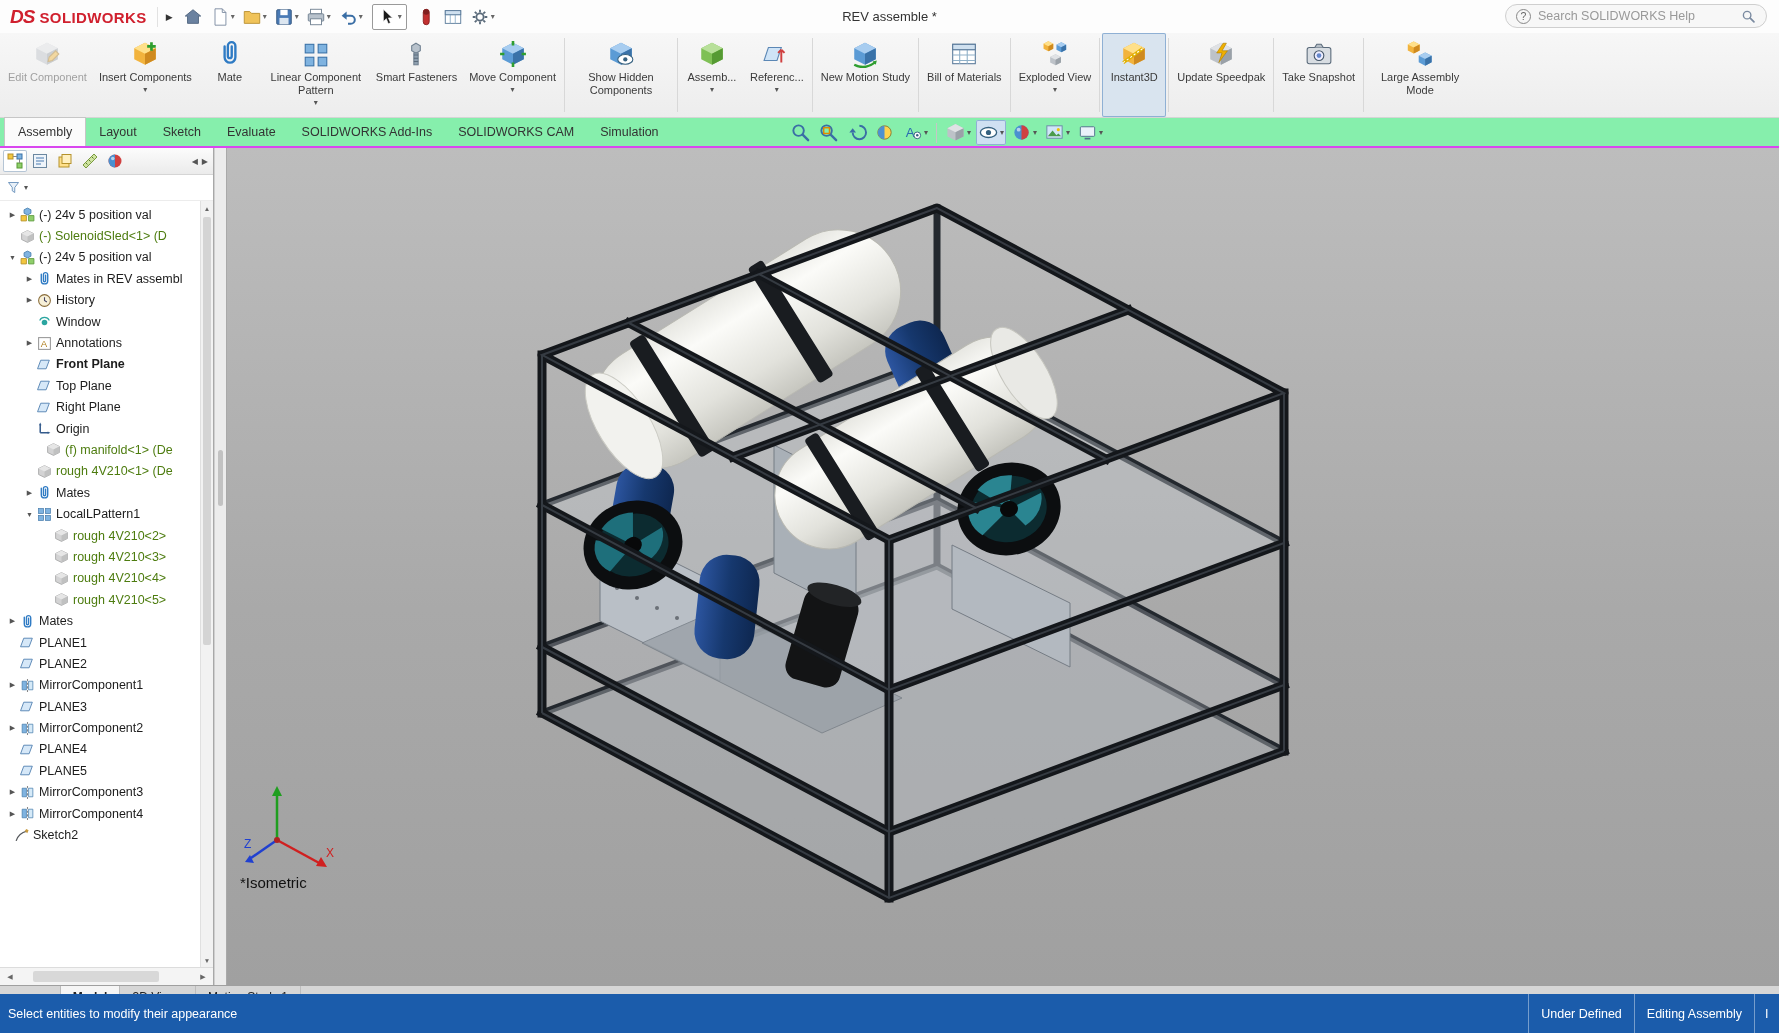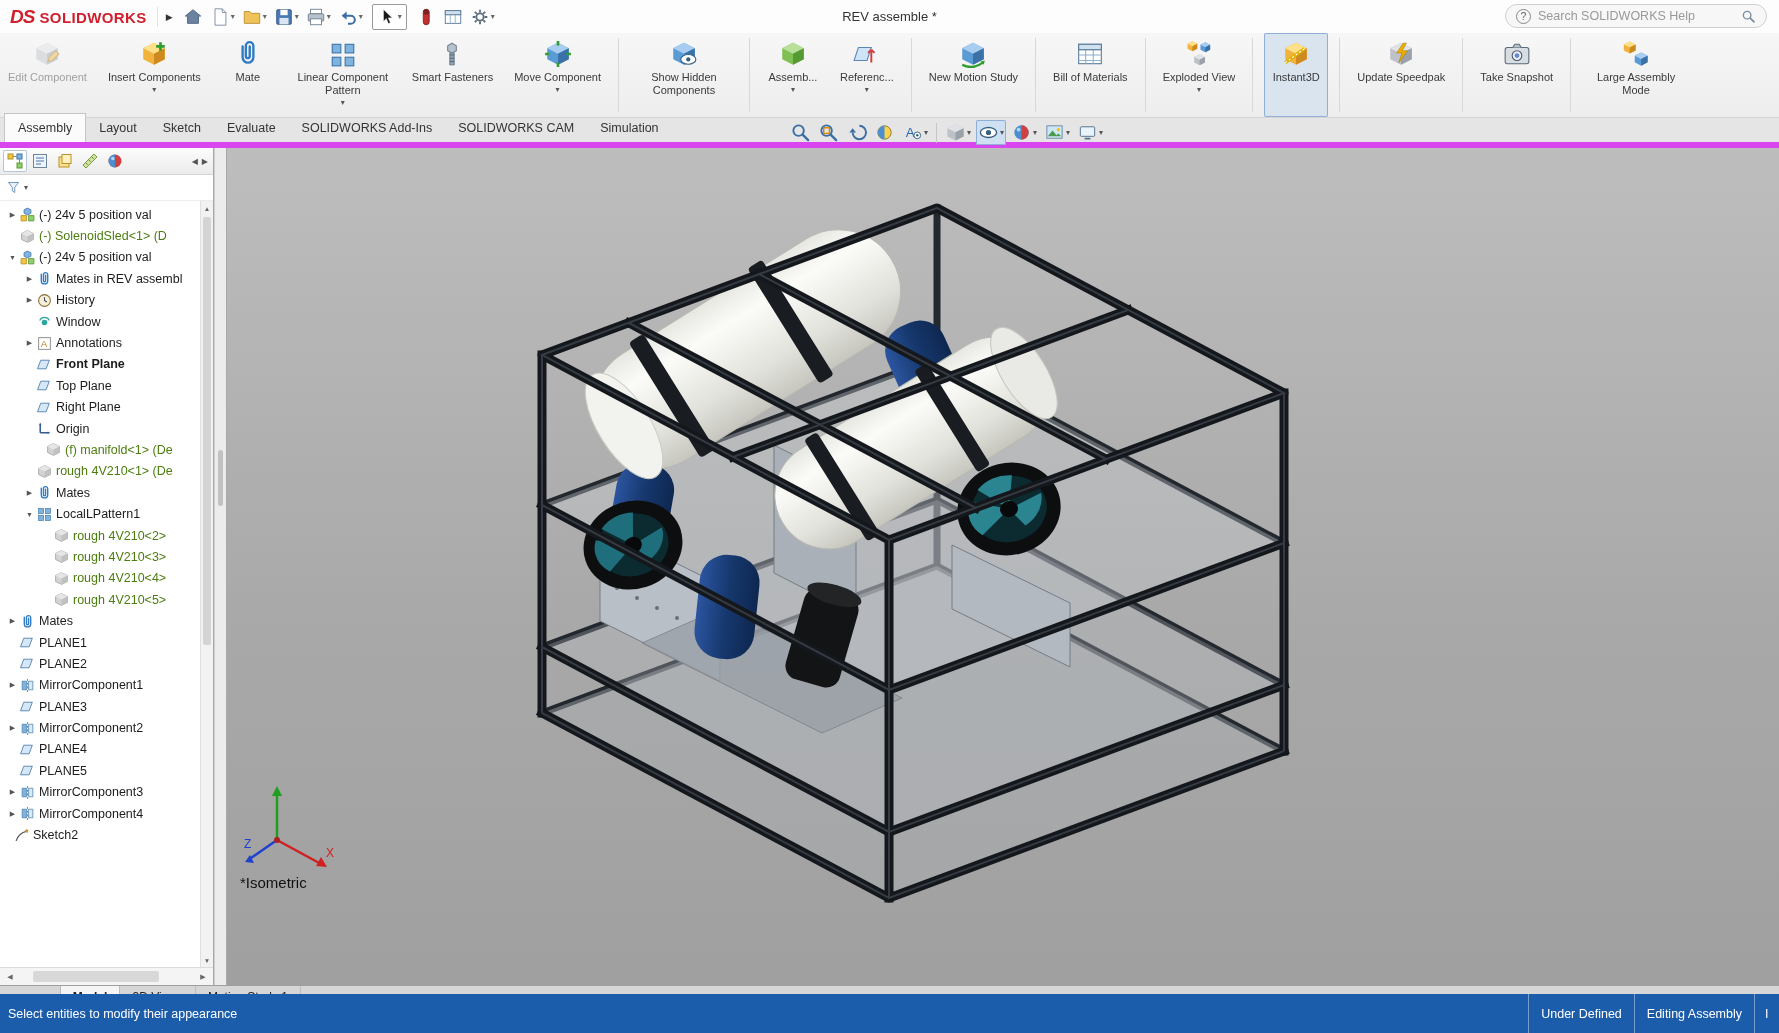--- a/index.html
+++ b/index.html
@@ -18,32 +18,32 @@
   .qbtn .qicon svg{width:20px;height:20px;display:block;}
   .qbtn .dd{font-size:8px;color:#666;margin-left:1px;}
   .qbtn.boxed{border:1px solid #9a9a9a;background:#fff;padding:0 4px;margin:0 4px;}
   .doc-title{position:absolute;left:50%;top:0;height:33px;transform:translateX(-50%);display:flex;align-items:center;font-size:13px;color:#333;}
   .searchbox{position:absolute;right:12px;top:4px;width:262px;height:24px;border:1px solid #cfcfcf;border-radius:13px;background:#f7f7f7;display:flex;align-items:center;gap:7px;padding:0 10px;box-sizing:border-box;}
   .qmark{width:15px;height:15px;flex:none;border:1.2px solid #888;border-radius:50%;font-size:10.5px;color:#666;display:flex;align-items:center;justify-content:center;box-sizing:border-box;}
   .sptext{flex:1;color:#999;font-size:12.5px;white-space:nowrap;overflow:hidden;}
   .searchbox svg{width:15px;height:15px;flex:none;}
 
   
-  .ribbon-row{position:absolute;top:33px;left:0;right:0;height:85px;background:linear-gradient(#f7f7f7,#ededed);border-bottom:1px solid #d5d5d5;display:flex;align-items:stretch;padding-left:2px;box-sizing:border-box;overflow:hidden;gap:9px;}
+  .ribbon-row{position:absolute;top:33px;left:0;right:0;height:85px;background:linear-gradient(#f7f7f7,#ededed);border-bottom:1px solid #d5d5d5;display:flex;align-items:stretch;padding-left:2px;box-sizing:border-box;overflow:hidden;}
   .rbtn{display:flex;flex-direction:column;align-items:center;justify-content:flex-start;padding:7px 6px 2px;min-width:52px;max-width:96px;text-align:center;border-radius:2px;}
   .ric{height:28px;margin-bottom:3px;}
   .ric svg{width:28px;height:28px;display:block;}
   .rlabel{font-size:11px;color:#3a3a3a;line-height:1.2;}
   .rdd{font-size:8px;color:#555;margin-top:1px;}
   .rbtn.active{background:#d9e4ef;box-shadow:inset 0 0 0 1px #8fb0d4;}
   .rbtn.disabled{opacity:.45;}
   .rsep{width:1px;background:#d8d8d8;margin:5px 2px;flex:none;}
 
   
-  .tabrow{position:absolute;top:118px;left:0;right:0;height:30px;background:#e5e5e5;border-bottom:6px solid #d946ef;box-sizing:border-box;}
+  .tabrow{position:absolute;top:118px;left:0;right:0;height:30px;background:#86efac;border-bottom:2px solid #d946ef;box-sizing:border-box;}
   .ctabs{display:flex;align-items:flex-end;height:100%;padding-left:4px;}
   .ctab{display:inline-flex;align-items:center;height:28px;padding:0 13px;font-size:12.5px;color:#333;}
   .ctab.active{background:#fbfbfb;border:1px solid #c6c6c6;border-bottom:none;}
   .headsup{position:absolute;left:788px;top:2px;display:flex;align-items:center;gap:3px;}
   .hbtn{display:flex;align-items:center;height:25px;padding:0 2px;border-radius:2px;}
   .hbtn svg{width:21px;height:21px;display:block;}
   .hbtn.active{background:#cfe0f2;box-shadow:inset 0 0 0 1px #8fb0d4;}
   .hdd{font-size:8px;color:#555;margin-left:1px;}
   .hsep{width:1px;height:20px;background:#c6c6c6;margin:0 3px;}
 

